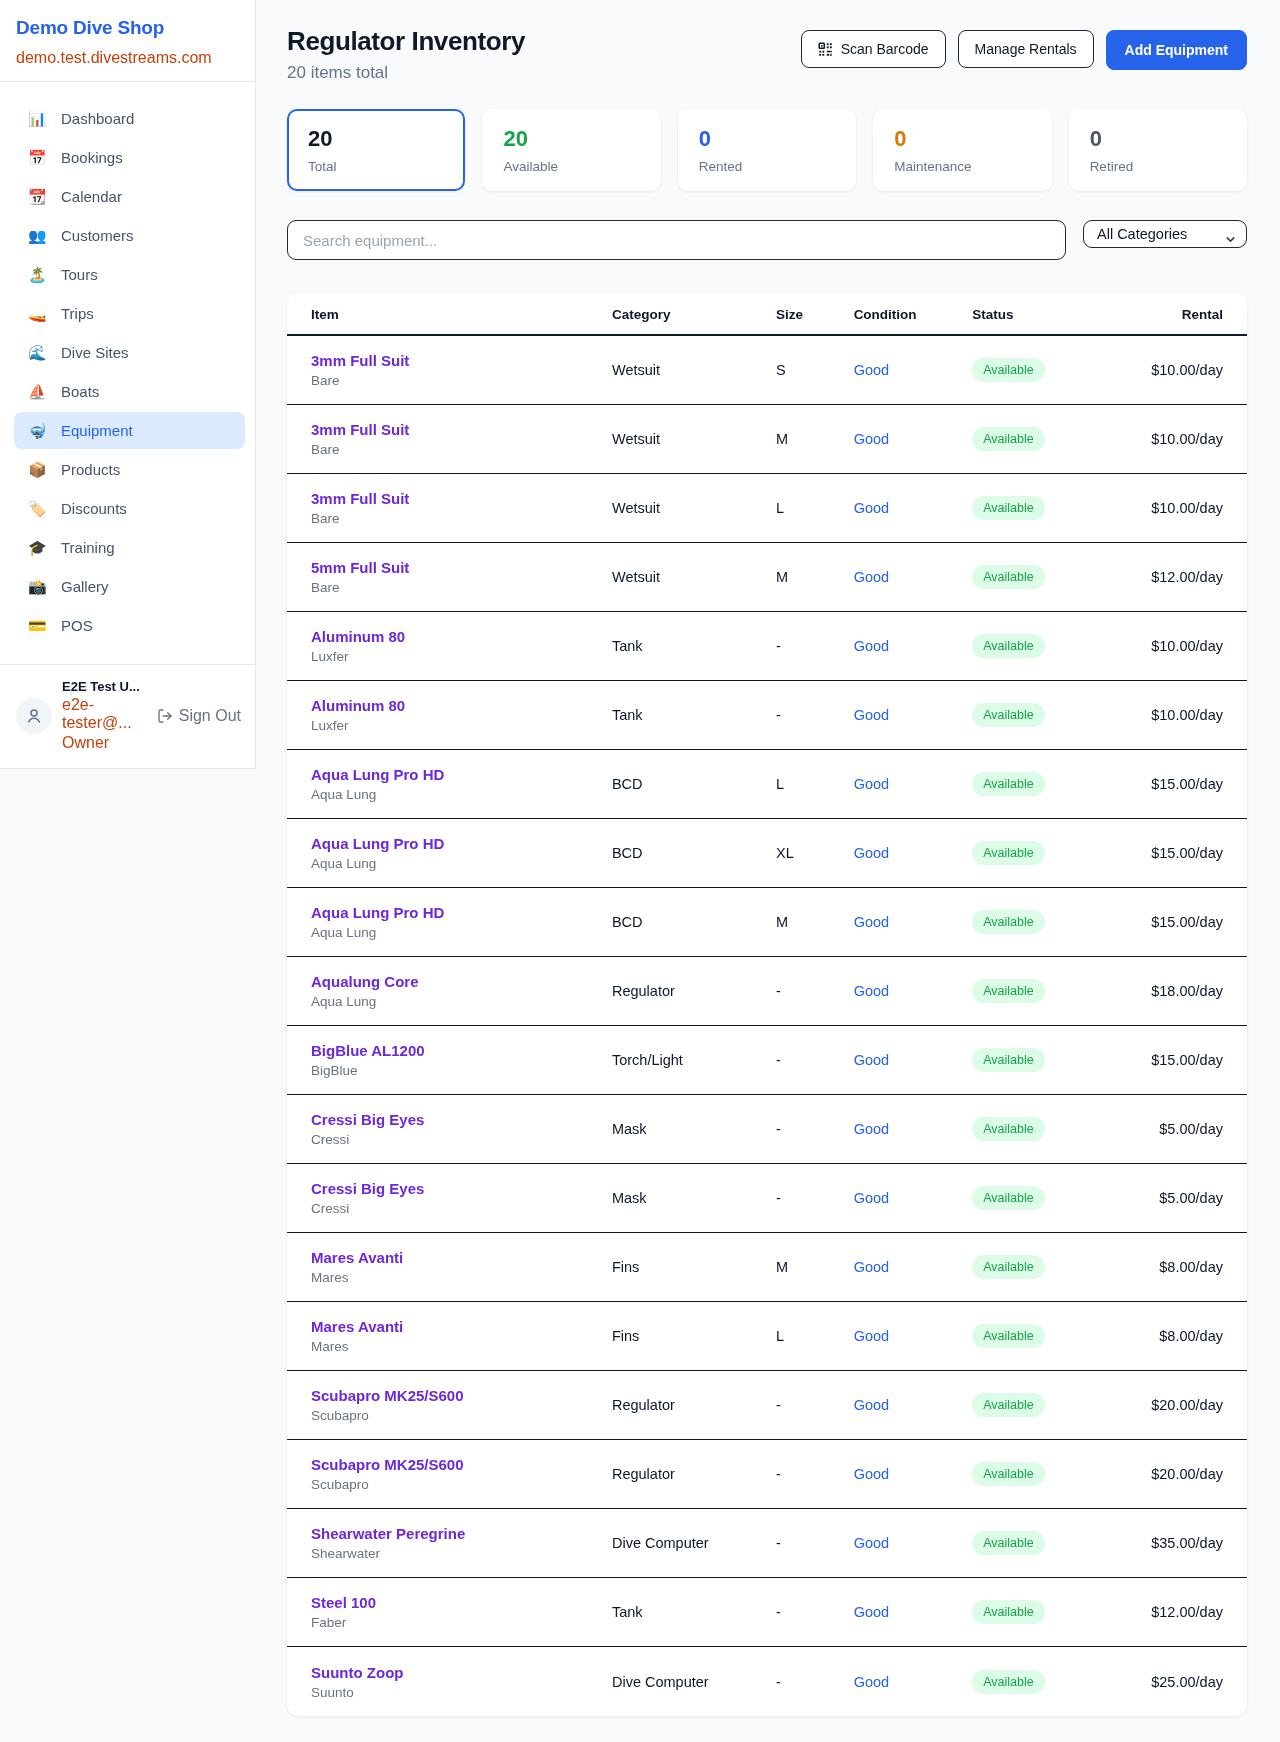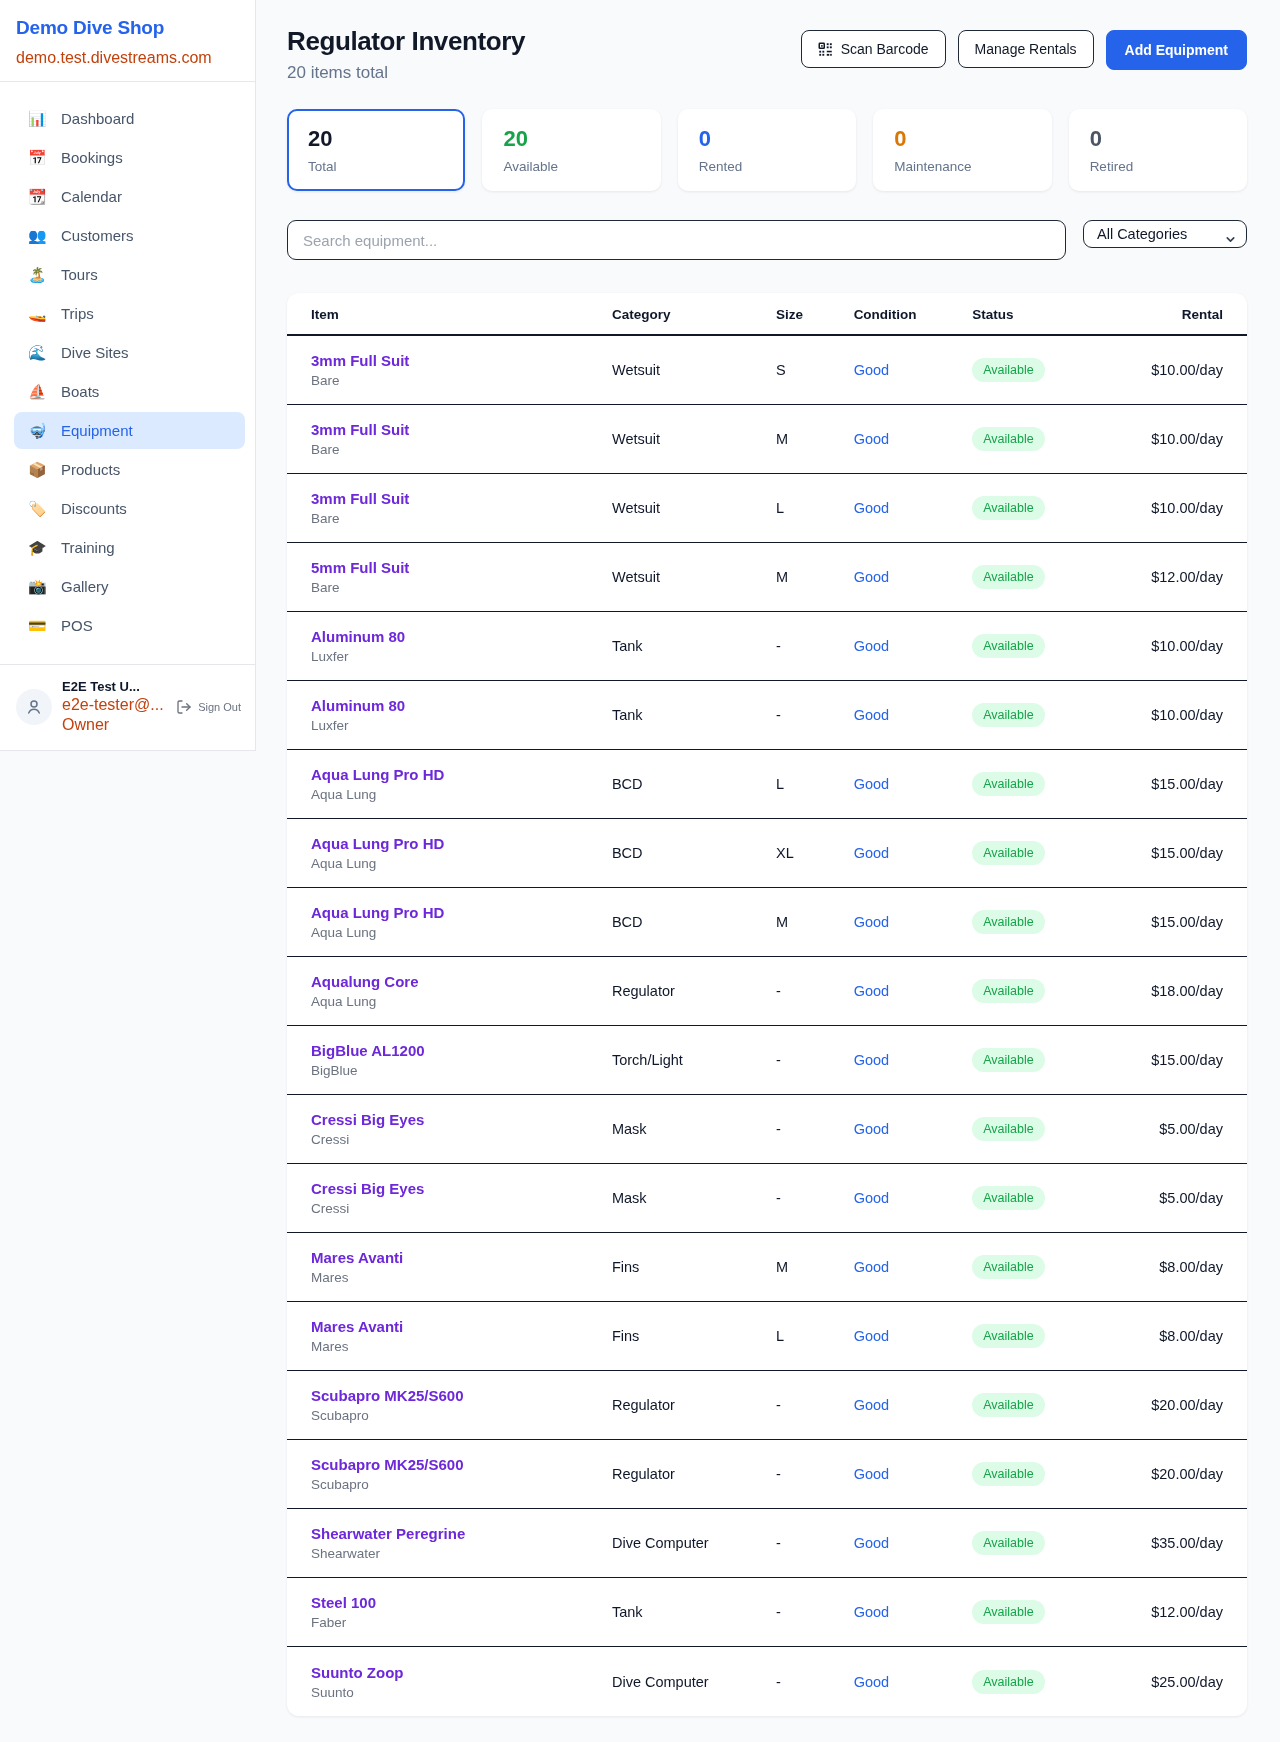--- a/index.html
+++ b/index.html
@@ -41,21 +41,21 @@
     width: 36px; height: 36px; border-radius: 50%;
     background: #f1f5f9; flex: none;
     display: flex; align-items: center; justify-content: center;
     color: #64748b;
   }
   .user-info { flex: 1; min-width: 0; }
   .user-name { font-size: 13px; font-weight: 700; color: #0f172a; }
   .user-email, .user-role { font-size: 16px; color: #c2410c; margin-top: 2px; }
   .signout {
     display: flex; align-items: center; gap: 6px;
-    color: #6b7280; font-size: 11px; cursor: pointer; flex: none;
+    color: #6b7280; font-size: 16px; cursor: pointer; flex: none;
     background: none; border: none; font-family: inherit;
   }
 
   
   .main { margin-left: 256px; padding: 26px 33px 30px 31px; }
 
   .page-header { display: flex; justify-content: space-between; align-items: flex-start; margin-bottom: 26px; }
   .page-title { font-size: 26px; font-weight: 800; letter-spacing: -0.4px; color: #111827; }
   .page-subtitle { font-size: 17px; color: #64748b; margin-top: 6px; }
   .header-actions { display: flex; gap: 12px; margin-top: 4px; }

